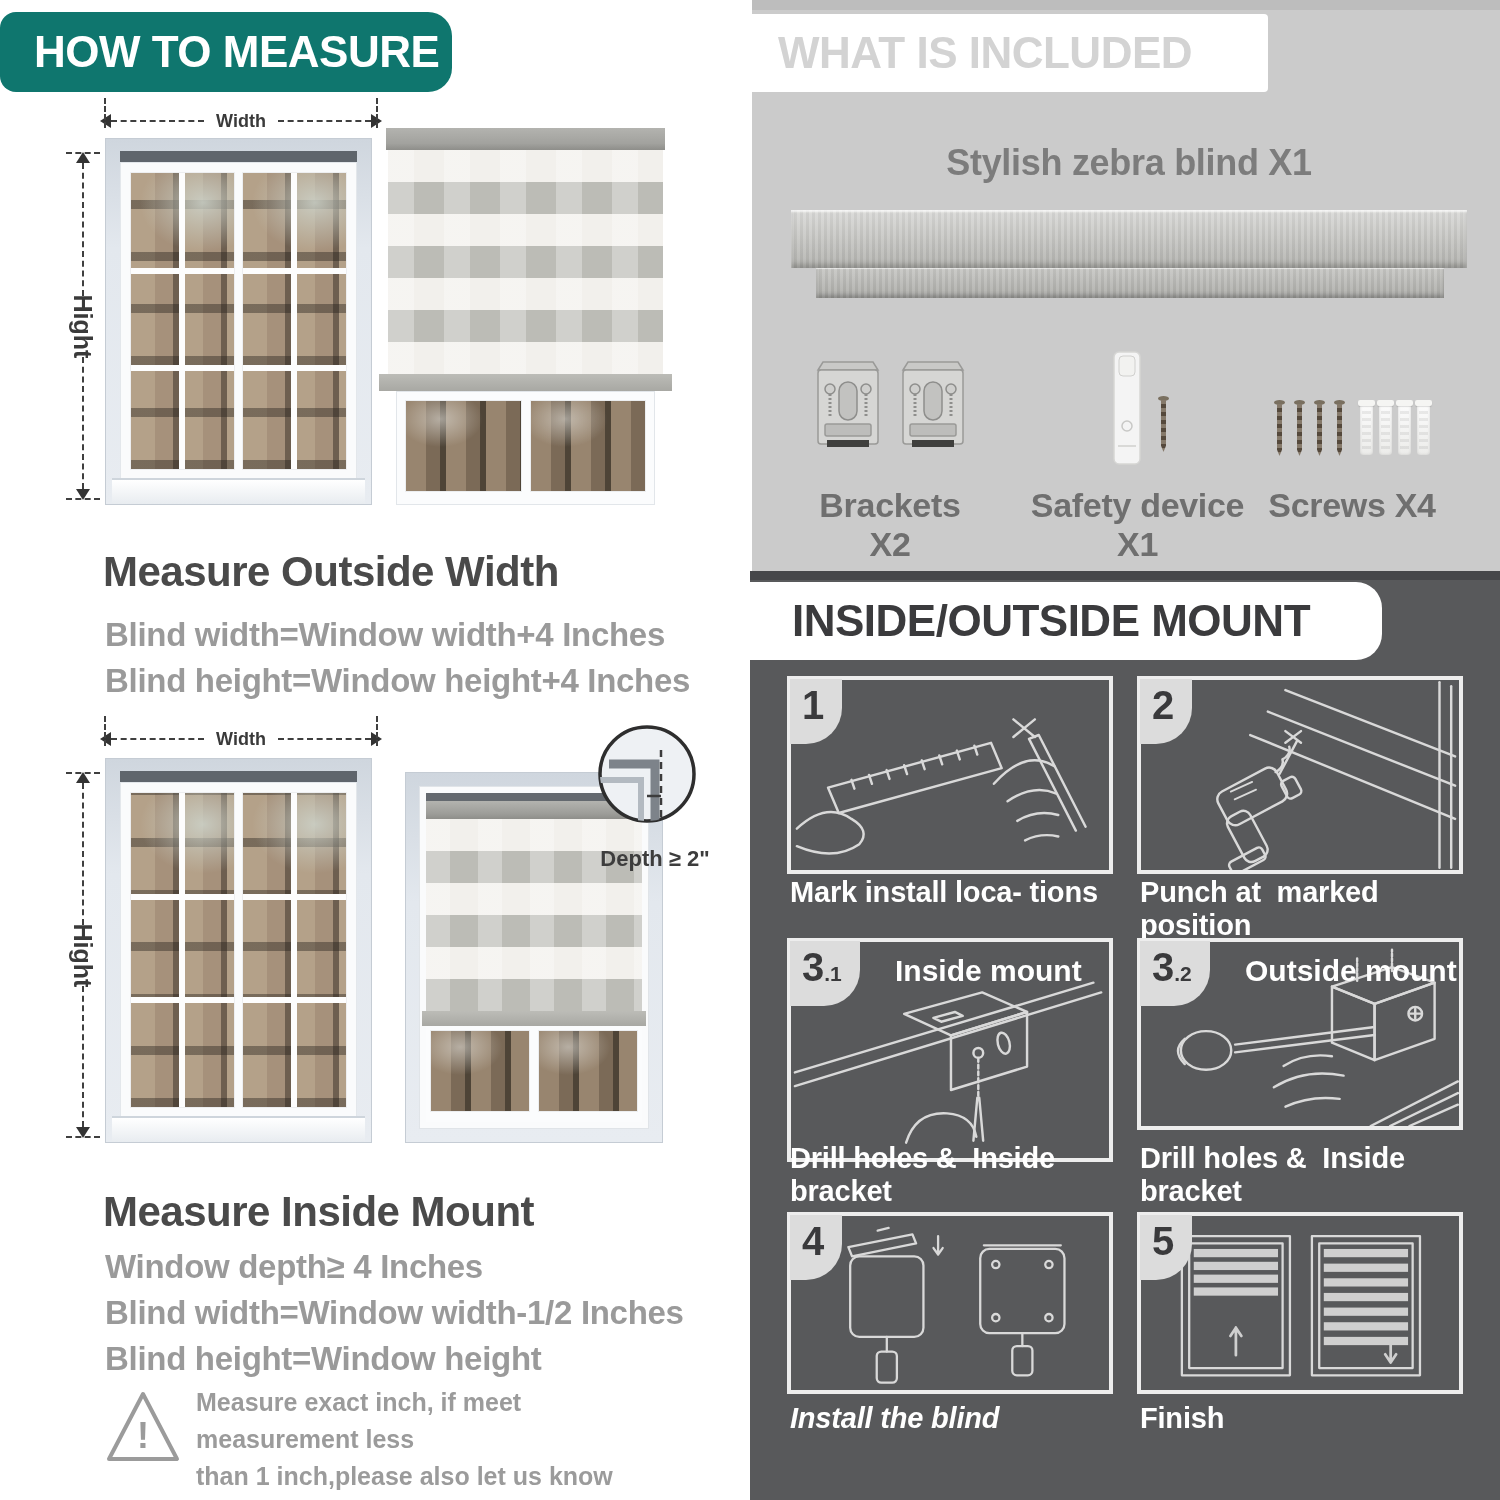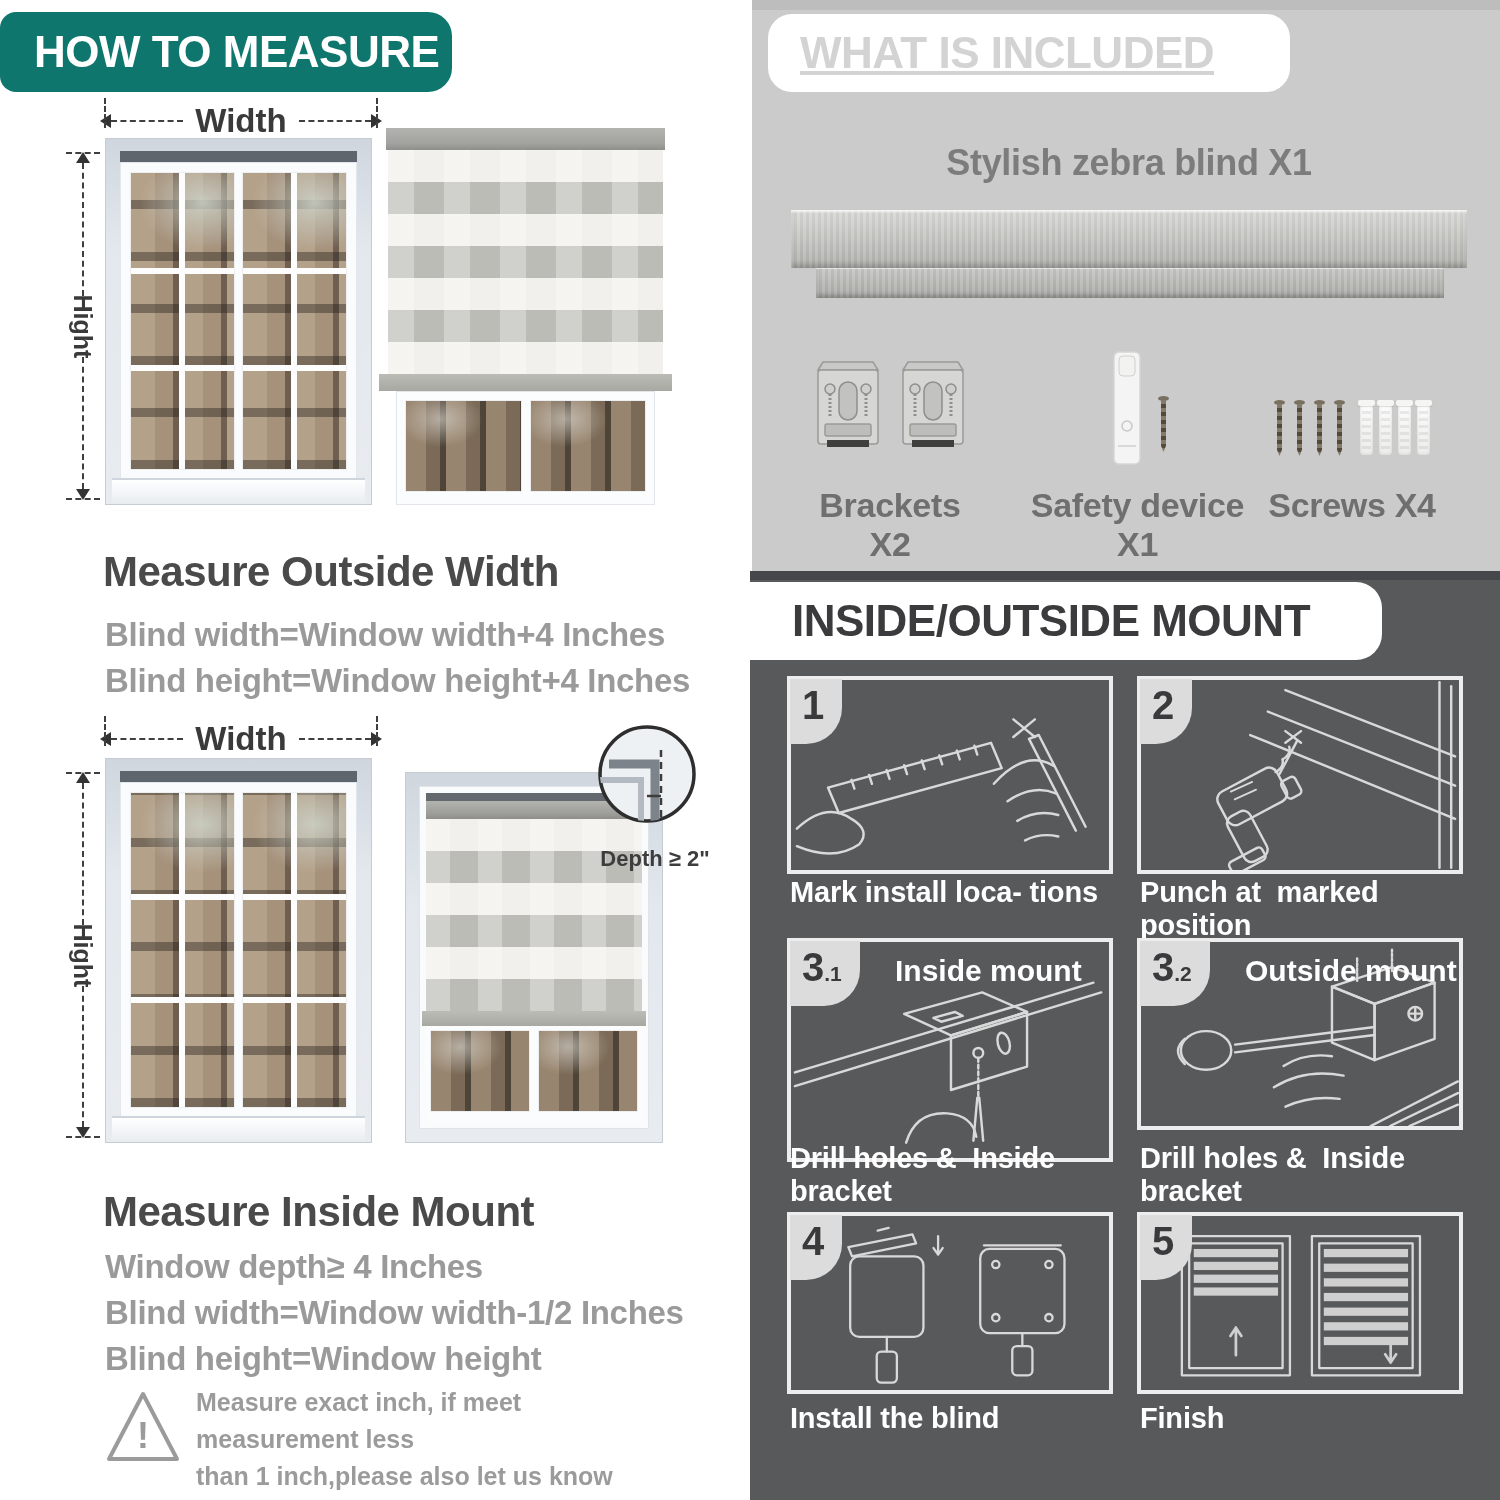--- a/index.html
+++ b/index.html
@@ -16,21 +16,21 @@
     background:#0f766e; border-radius:16px 24px 24px 16px;
     color:#ffffff; font-weight:bold; font-size:44px; line-height:80px;
     padding-left:34px; letter-spacing:-0.5px;
   }
   .sec-heading { color:#4a4a4a; font-weight:bold; font-size:42px; letter-spacing:-0.5px; }
   .sec-line { color:#9a9a9a; font-weight:bold; font-size:33px; letter-spacing:-0.3px; }
 
   
   .harrow { display:flex; align-items:center; height:26px; }
   .harrow .shaft { flex:1; border-top:2px dashed #3f3f3f; }
-  .harrow .lab { color:#3a3a3a; font-weight:bold; font-size:33px; padding:0 12px; }
+  .harrow .lab { color:#3a3a3a; font-weight:bold; font-size:18px; padding:0 12px; }
   .ah { width:0; height:0; border-top:7px solid transparent; border-bottom:7px solid transparent; }
   .ah.left  { border-right:11px solid #333; }
   .ah.right { border-left:11px solid #333; }
   .endtick-v { position:absolute; width:0; height:30px; border-left:2px dashed #3f3f3f; }
   .varrow { display:flex; flex-direction:column; align-items:center; width:30px; }
   .varrow .shaft { width:0; flex:1; border-left:2px dashed #3f3f3f; }
   .varrow .lab {
     color:#3a3a3a; font-weight:bold; font-size:25px; transform:rotate(90deg);
     margin:16px 0; white-space:nowrap;
   }
@@ -98,24 +98,23 @@
 
   .mag { width:104px; height:104px; }
   .depth-lab { color:#3d3d3d; font-weight:bold; font-size:22px; text-align:center; }
 
   .warn-text { color:#9b9b9b; font-weight:bold; font-size:25px; line-height:37px; }
 
   
   .rlight { left:752px; top:0; width:748px; height:571px; background:#cbcbcb; }
   .rlight-topstrip { left:752px; top:0; width:748px; height:10px; background:#bdbdbd; }
   .hright {
-    left:768px; top:14px; width:522px; height:78px; background:#ffffff; border-radius:24px;
+    left:746px; top:14px; width:522px; height:78px; background:#ffffff; border-radius:4px;
     color:#d3d3d3; font-weight:bold; font-size:44px; line-height:78px; padding-left:32px;
     letter-spacing:-0.5px;
-    text-decoration:underline;
   }
   .blind-label { left:791px; top:142px; width:676px; text-align:center;
     color:#7c7c7c; font-weight:bold; font-size:36px; letter-spacing:-0.3px; }
   .bar-top { left:791px; top:210px; width:676px; height:58px;
     background:
       repeating-linear-gradient(90deg, rgba(255,255,255,.10) 0 3px, rgba(0,0,0,.035) 3px 6px),
       linear-gradient(180deg,#d9d9d7,#c7c7c4 45%,#b0b0ac);
     box-shadow:inset 0 2px 2px rgba(255,255,255,.75), inset 0 -4px 5px rgba(0,0,0,.18); }
   .bar-bottom { left:816px; top:268px; width:628px; height:30px;
     background:
@@ -456,21 +455,21 @@
         <circle cx="271" cy="53" r="4"></circle>
       <circle cx="213" cy="111" r="4"></circle>
         <circle cx="271" cy="111" r="4"></circle>
       <path d="M242 128 v14"></path>
       <rect x="231" y="142" width="22" height="32" rx="5"></rect>
     </g>
   </svg>
   <div class="badge"><span>4</span><span class="sub"></span></div>
   <div class="ptitle"></div>
 </div>
-<div class="abs caption" style="left:790px; top:1402px; width:330px;">Install the blind</div>
+<div class="abs caption" style="left:790px; top:1402px; width:330px;font-style:italic;">Install the blind</div>
 
 <div class="abs pbox" style="left:1137px; top:1212px; width:326px; height:182px;">
   <svg viewBox="0 0 326 190">
     <g fill="none" stroke="#d9d9d9" stroke-width="2.5" stroke-linejoin="round">
       <rect x="34" y="22" width="118" height="152"></rect>
       <rect x="42" y="30" width="102" height="136"></rect>
       <rect x="176" y="22" width="118" height="152"></rect>
       <rect x="184" y="30" width="102" height="136"></rect>
     </g>
     <g fill="#cfcfcf" stroke="none">

